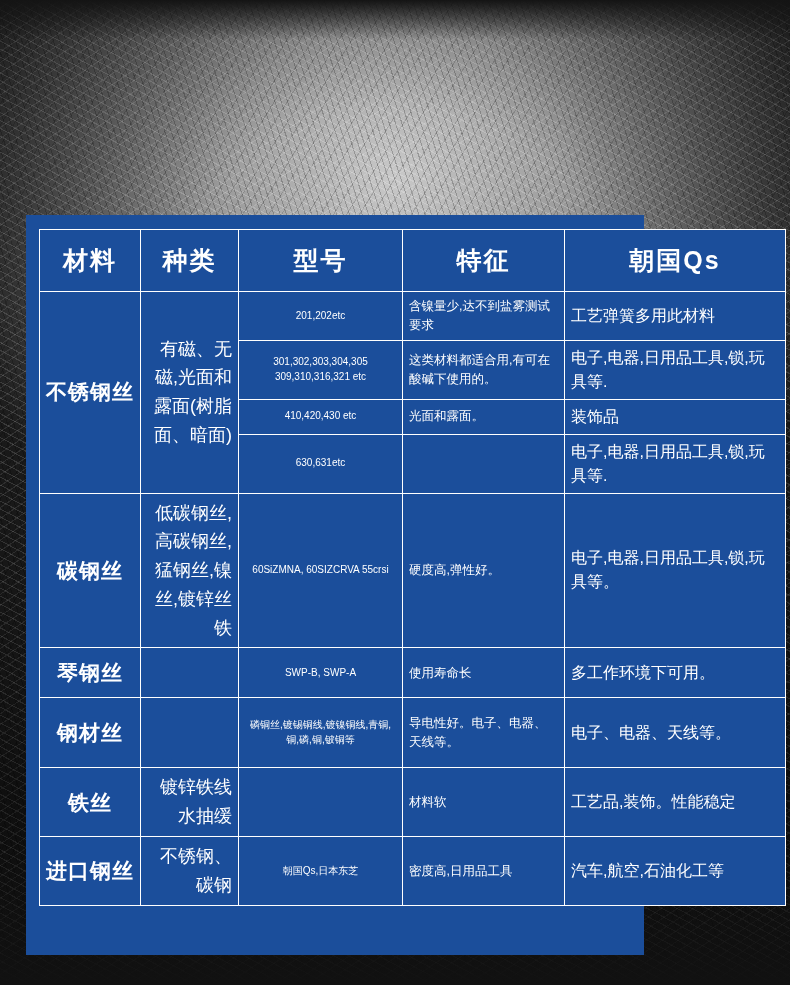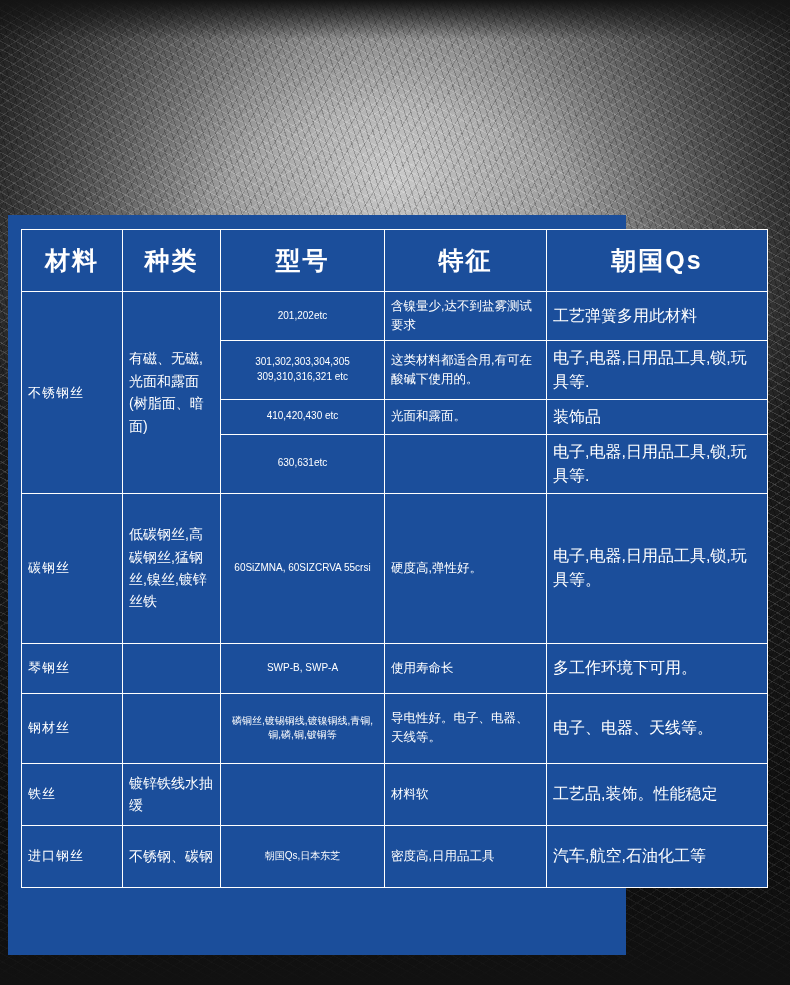--- a/index.html
+++ b/index.html
@@ -35,21 +35,21 @@
     position:absolute;left:0;top:0;width:100%;height:40px;
     background:linear-gradient(180deg,#141414 0%, rgba(20,20,20,0) 100%);
   }
   #photo .darkbottom{
     position:absolute;left:0;bottom:0;width:100%;height:120px;
     background:linear-gradient(0deg,#111 0%, rgba(17,17,17,0) 100%);
   }
 
   
   #panel{
-    position:absolute;left:8px;top:215px;width:618px;height:740px;
+    position:absolute;left:26px;top:215px;width:618px;height:740px;
     background:#1b4e9b;
     box-sizing:border-box;
     padding:14px 13px 0 13px;
   }
   table{
     border-collapse:collapse;
     width:746px;
     table-layout:fixed;
     background:#1b4e9b;
   }
@@ -67,27 +67,29 @@
     box-sizing:border-box;
   }
   thead th{
     font-size:25px;
     font-weight:bold;
     text-align:center;
     height:62px;
     letter-spacing:2px;
   }
   td.cat{
-    font-size:13px;
+    font-size:21px;
+    text-align:center;
     line-height:1.5;
     letter-spacing:1px;
+    font-weight:bold;
   }
   td.kind{
-    font-size:14px;
-    text-align:left;
+    font-size:18px;
+    text-align:right;
     line-height:1.6;
   }
   td.model{
     font-size:10px;
     text-align:center;
     line-height:1.45;
   }
   td.feat{
     font-size:12.5px;
     text-align:left;

